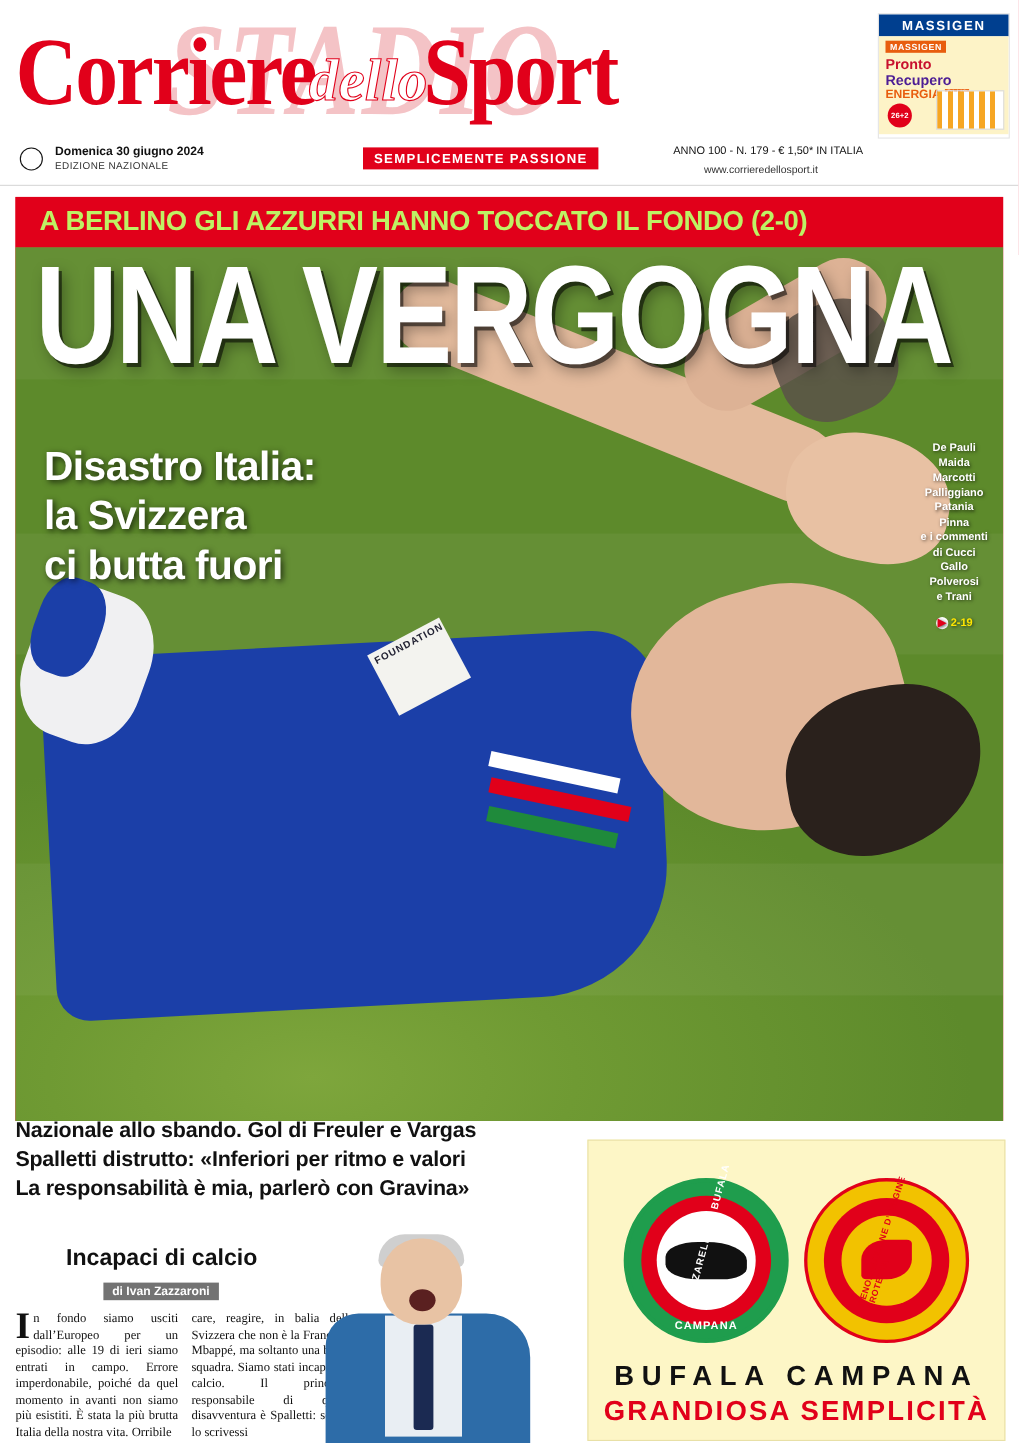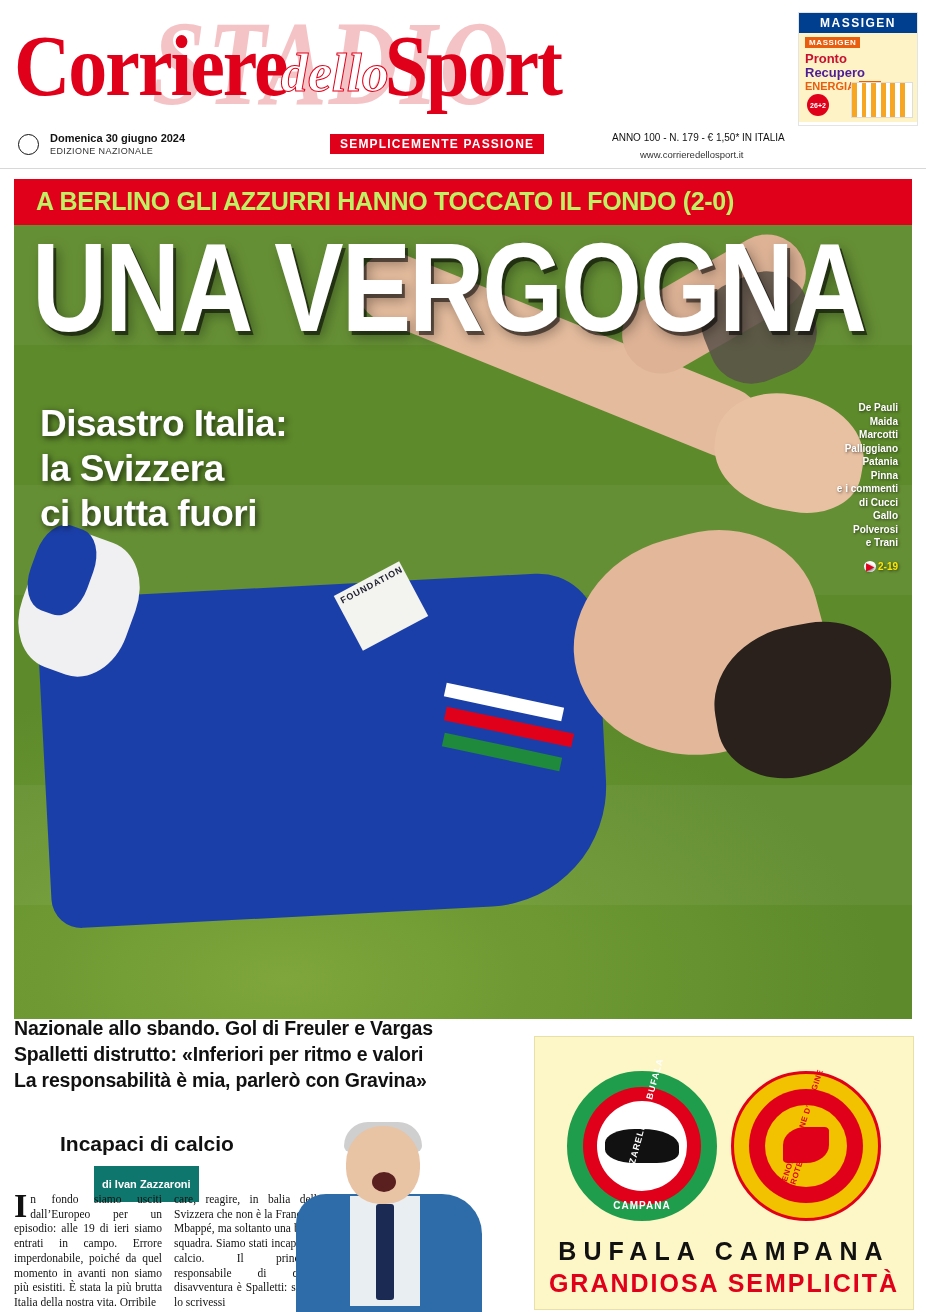--- a/index.html
+++ b/index.html
@@ -378,21 +378,21 @@
     text-shadow: 2px 2px 6px rgba(0,0,0,0.7);
   }
   .bylines {
     position: absolute;
     right: 14px;
     top: 222px;
     z-index: 6;
     color: #ffffff;
     font-size: 10px;
     font-weight: bold;
-    text-align: right;
+    text-align: center;
     line-height: 1.35;
     text-shadow: 1px 1px 3px rgba(0,0,0,0.6);
   }
   .bylines .pages {
     color: #ffe600;
     margin-top: 10px;
     font-size: 10px;
   }
   .bylines .pages .arrow { color: #e1001a; background:#fff; border-radius:50%; padding:0 2px; margin-right:2px;}
 
@@ -415,25 +415,25 @@
     left: 60px;
     top: 1132px;
     font-size: 21px;
     font-weight: bold;
     color: #111;
   }
   .byline-tag {
     position: absolute;
     left: 94px;
     top: 1166px;
-    background: #0f766e;
+    background: #737373;
     color: #fff;
     font-size: 11px;
     font-weight: bold;
-    padding: 12px 8px;
+    padding: 2px 8px;
   }
   .article-cols {
     position: absolute;
     left: 14px;
     top: 1192px;
     width: 310px;
     height: 120px;
     display: flex;
     gap: 12px;
     font-size: 11.5px;

